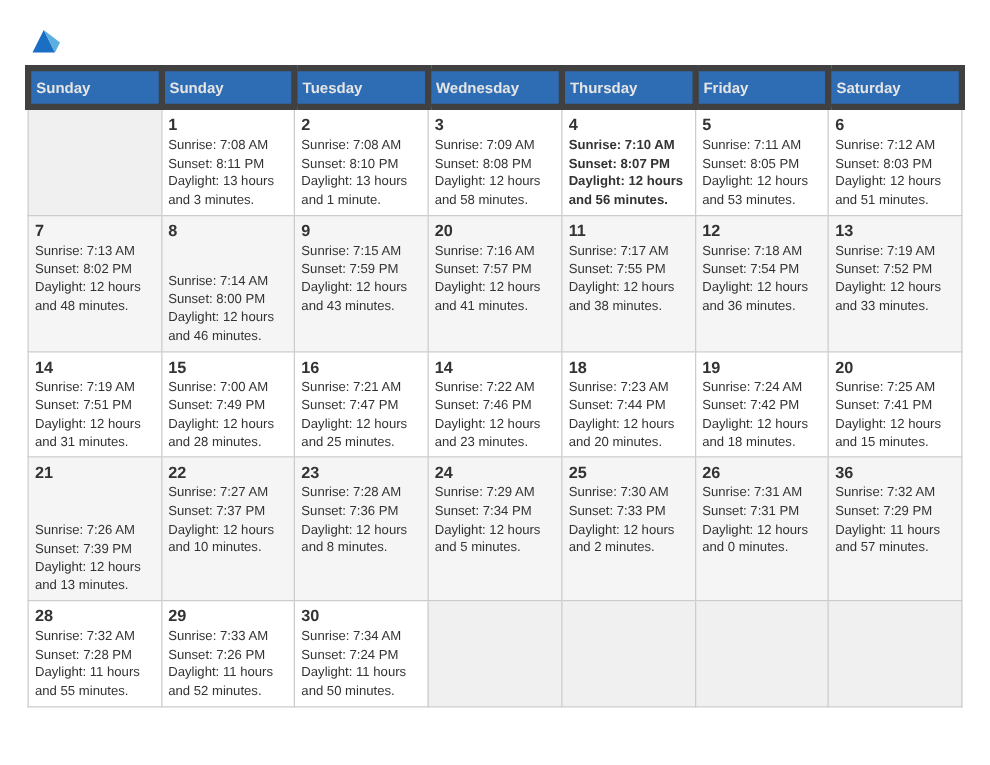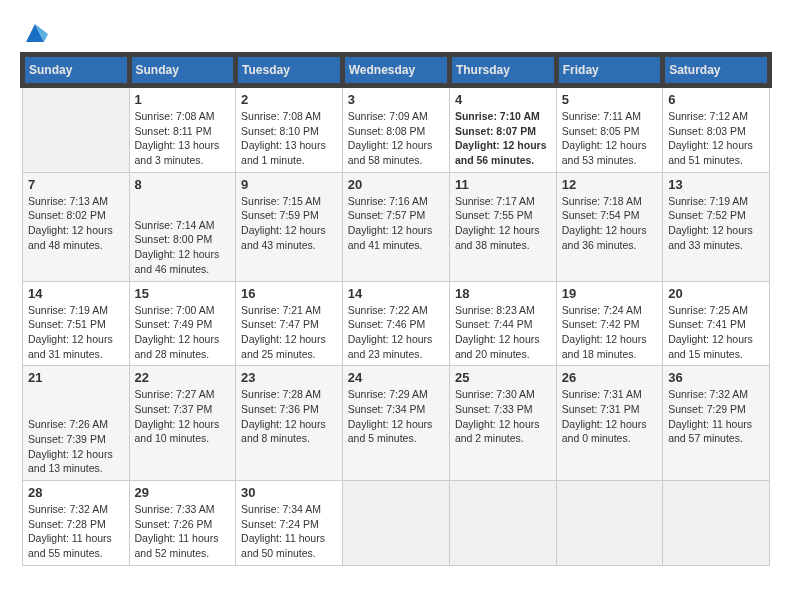--- a/index.html
+++ b/index.html
@@ -235,21 +235,21 @@
         </td>
         <td>
           <span class="day-num">14</span>
           <div class="day-info" style="white-space: pre-line;">Sunrise: 7:22 AM
 Sunset: 7:46 PM
 Daylight: 12 hours
 and 23 minutes.</div>
         </td>
         <td>
           <span class="day-num">18</span>
-          <div class="day-info" style="white-space: pre-line;">Sunrise: 8:23 AM
+          <div class="day-info" style="white-space: pre-line;">Sunrise: 7:23 AM
 Sunset: 7:44 PM
 Daylight: 12 hours
 and 20 minutes.</div>
         </td>
         <td>
           <span class="day-num">19</span>
           <div class="day-info" style="white-space: pre-line;">Sunrise: 7:24 AM
 Sunset: 7:42 PM
 Daylight: 12 hours
 and 18 minutes.</div>

